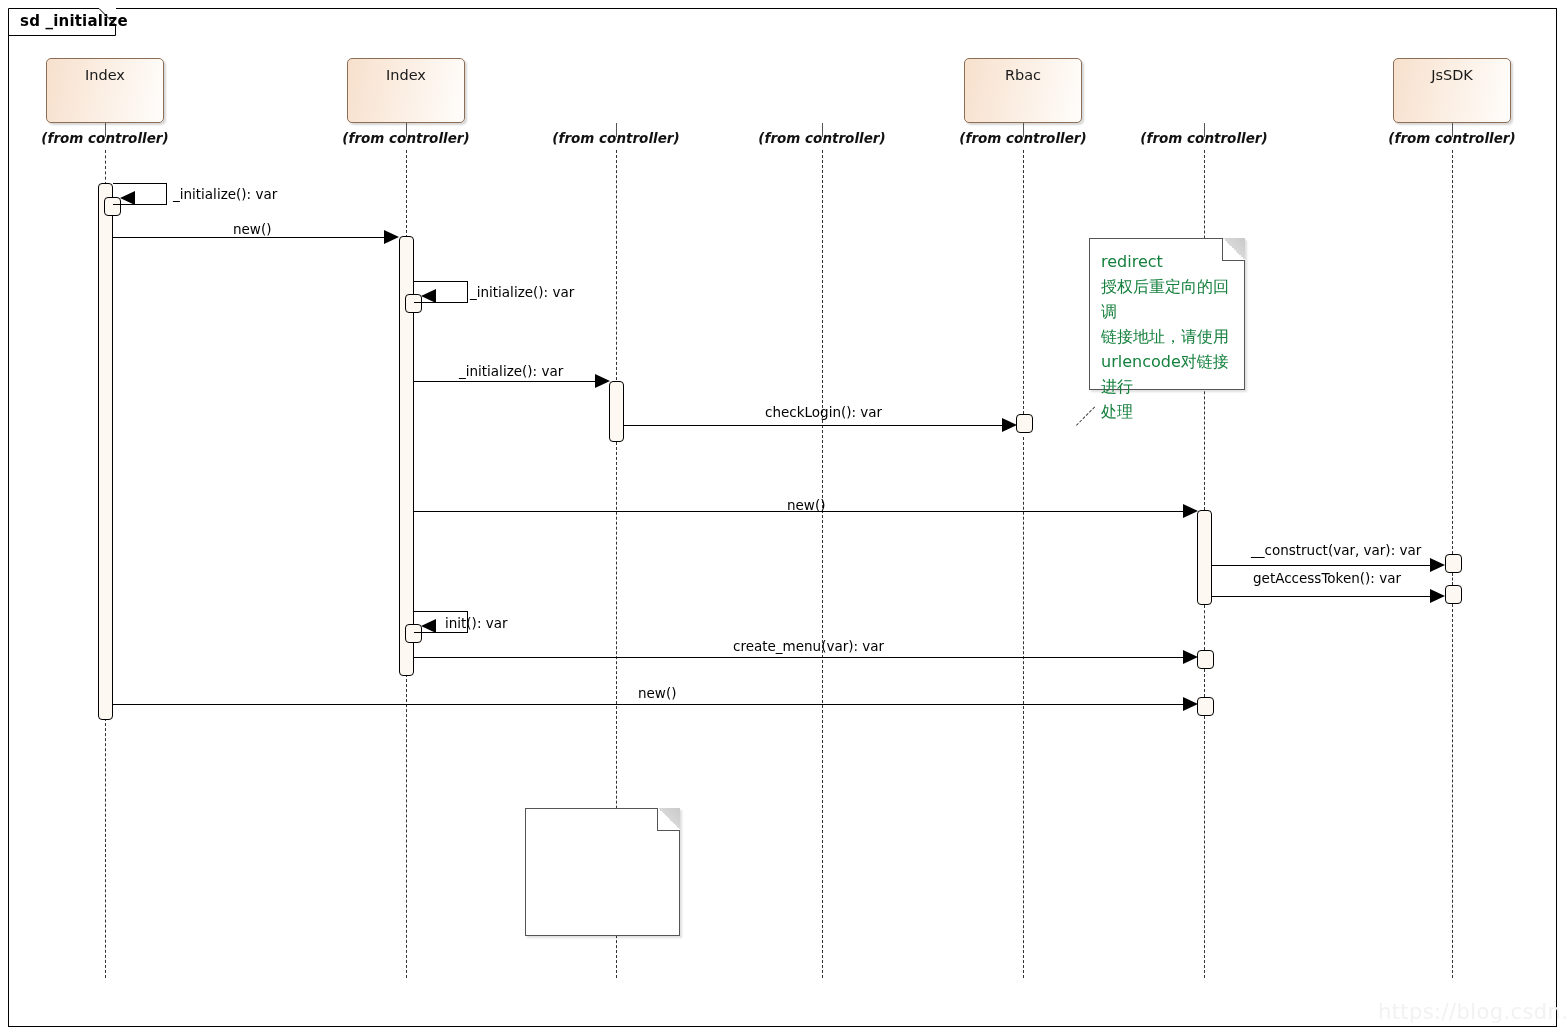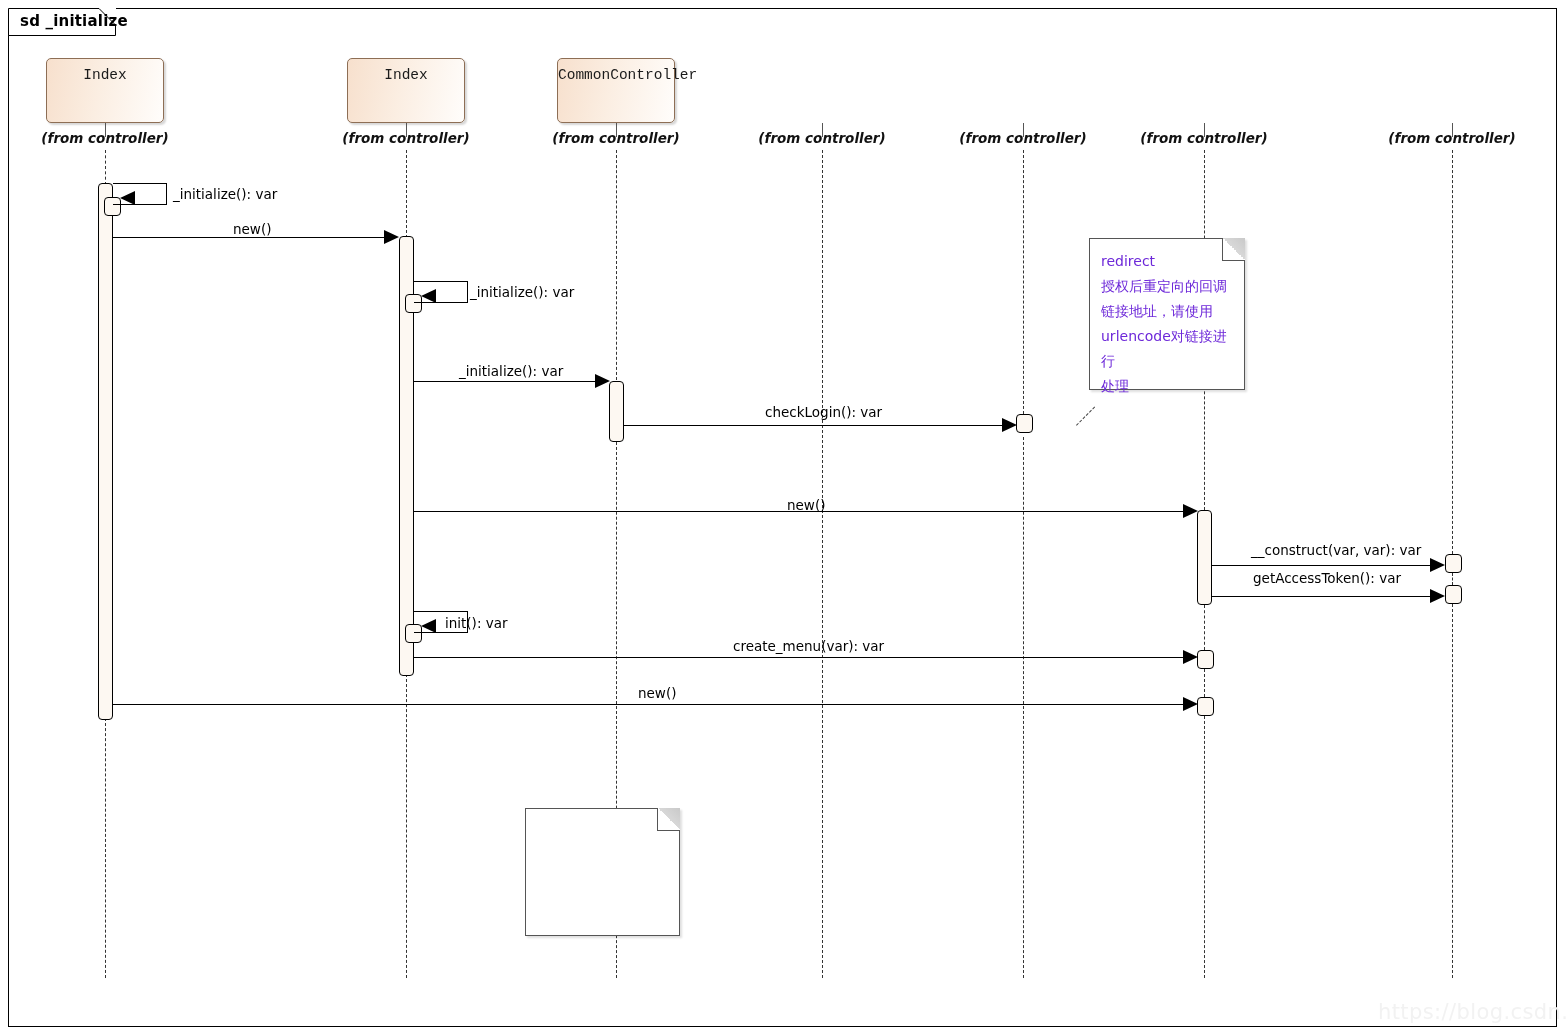--- a/index.html
+++ b/index.html
@@ -55,21 +55,20 @@
     box-shadow:2px 2px 2px rgba(0,0,0,0.16);
   }
   .lifeline-head .ll-title{
     position:absolute;
     left:0; right:0; top:8px;
     text-align:center;
     font-size:14.5px;
     color:#1a1a1a;
     white-space:nowrap;
     overflow:visible;
-    font-family:Liberation Mono, monospace;
   }
   .lifeline-from{
     position:absolute;
     font-size:13.5px;
     font-style:italic;
     font-weight:bold;
     color:#111111;
     white-space:nowrap;
     text-align:center;
   }
@@ -143,23 +142,23 @@
     position:absolute;
     right:-1px; top:-1px;
     width:22px;height:22px;
     background:linear-gradient(45deg,#ffffff 0%,#ffffff 50%,#d8d8d8 50%,#c9c9c9 100%);
     border-left:1px solid #555555;
     border-bottom:1px solid #555555;
   }
   .note .note-text{
     position:absolute;
     left:11px; right:6px; top:10px;
-    font-size:14px;
+    font-size:16px;
     line-height:25px;
-    color:#6d28d9;
+    color:#15803d;
     white-space:pre-line;
   }
   .note-connector{
     position:absolute;
     height:0;
     border-top:1.4px dashed #444444;
     transform-origin:0 0;
   }
 
   
@@ -193,44 +192,47 @@
   <div class="lifeline-line" style="left:105px; top:718px; height:260px;"></div>
 
   <div class="lifeline-head" style="left:347px; top:58px;">
     <div class="ll-title">Index</div>
   </div>
   <div class="lifeline-stub" style="left:406px; top:123px; height:14px;"></div>
   <div class="lifeline-from" style="left:337px; top:130px; width:138px;">(from controller)</div>
   <div class="lifeline-line" style="left:406px; top:150px; height:88px;"></div>
   <div class="lifeline-line" style="left:406px; top:674px; height:304px;"></div>
 
-  <div class="lifeline-head" style="left:557px; top:58px;">
-    <div class="ll-title">CommonController</div>
-  </div>
   <div class="lifeline-stub" style="left:616px; top:123px; height:14px;"></div>
   <div class="lifeline-from" style="left:547px; top:130px; width:138px;">(from controller)</div>
   <div class="lifeline-line" style="left:616px; top:150px; height:230px;"></div>
   <div class="lifeline-line" style="left:616px; top:442px; height:536px;"></div>
 
   <div class="lifeline-stub" style="left:822px; top:123px; height:14px;"></div>
   <div class="lifeline-from" style="left:753px; top:130px; width:138px;">(from controller)</div>
   <div class="lifeline-line" style="left:822px; top:150px; height:828px;"></div>
 
+  <div class="lifeline-head" style="left:964px; top:58px;">
+    <div class="ll-title">Rbac</div>
+  </div>
   <div class="lifeline-stub" style="left:1023px; top:123px; height:14px;"></div>
   <div class="lifeline-from" style="left:954px;  top:130px; width:138px;">(from controller)</div>
   <div class="lifeline-line" style="left:1023px; top:150px; height:264px;"></div>
   <div class="lifeline-line" style="left:1023px; top:437px; height:541px;"></div>
 
   <div class="lifeline-stub" style="left:1204px; top:123px; height:14px;"></div>
   <div class="lifeline-from" style="left:1135px; top:130px; width:138px;">(from controller)</div>
   <div class="lifeline-line" style="left:1204px; top:150px; height:360px;"></div>
   <div class="lifeline-line" style="left:1204px; top:605px; height:45px;"></div>
   <div class="lifeline-line" style="left:1204px; top:669px; height:28px;"></div>
   <div class="lifeline-line" style="left:1204px; top:716px; height:262px;"></div>
 
+  <div class="lifeline-head" style="left:1393px; top:58px;">
+    <div class="ll-title">JsSDK</div>
+  </div>
   <div class="lifeline-stub" style="left:1452px; top:123px; height:14px;"></div>
   <div class="lifeline-from" style="left:1383px; top:130px; width:138px;">(from controller)</div>
   <div class="lifeline-line" style="left:1452px; top:150px; height:404px;"></div>
   <div class="lifeline-line" style="left:1452px; top:573px; height:12px;"></div>
   <div class="lifeline-line" style="left:1452px; top:604px; height:374px;"></div>
 
   <div class="activation" style="left:98px;  top:183px; height:537px;"></div>
   <div class="activation small" style="left:104px; top:197px;"></div>
 
   <div class="activation" style="left:399px; top:236px; height:440px;"></div>

